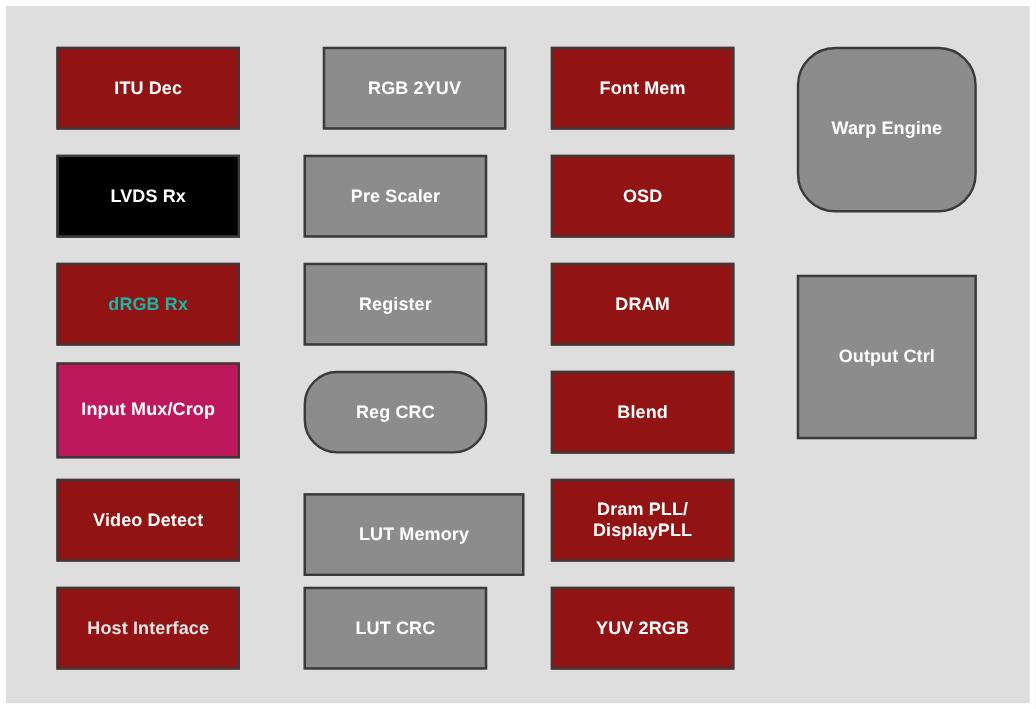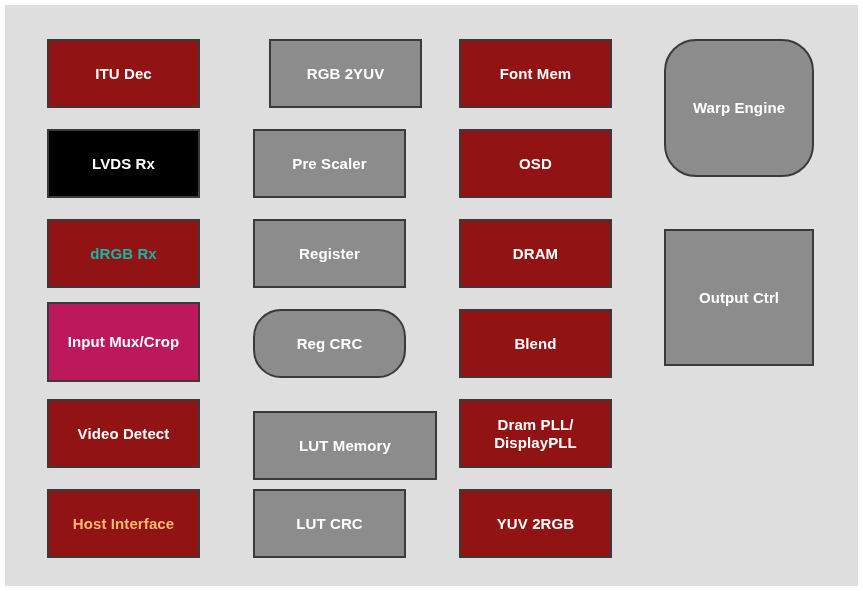--- a/index.html
+++ b/index.html
@@ -59,21 +59,21 @@
       </div>
       <div class="block red" style="left: 42px; top: 214px; width: 153px; height: 69px; background: rgb(145, 19, 19); border-color: rgb(58, 58, 58); color: #14b8a6;">
         <span class="lbl">dRGB Rx</span>
       </div>
       <div class="block red" style="left: 42px; top: 297px; width: 153px; height: 80px; background: #be185d; border-color: rgb(58, 58, 58); color: rgb(255, 255, 255);">
         <span class="lbl">Input Mux/Crop</span>
       </div>
       <div class="block red" style="left: 42px; top: 394px; width: 153px; height: 69px; background: rgb(145, 19, 19); border-color: rgb(58, 58, 58); color: rgb(255, 255, 255);">
         <span class="lbl">Video Detect</span>
       </div>
-      <div class="block red" style="left: 42px; top: 484px; width: 153px; height: 69px; background: rgb(145, 19, 19); border-color: rgb(58, 58, 58); color: #fdba74;">
+      <div class="block red" style="left: 42px; top: 484px; width: 153px; height: 69px; background: rgb(145, 19, 19); border-color: rgb(58, 58, 58); color: #e5e5e5;">
         <span class="lbl">Host Interface</span>
       </div>
       <div class="block gray" style="left: 264px; top: 34px; width: 153px; height: 69px; background: rgb(140, 140, 140); border-color: rgb(58, 58, 58); color: rgb(255, 255, 255);">
         <span class="lbl">RGB 2YUV</span>
       </div>
       <div class="block gray" style="left: 248px; top: 124px; width: 153px; height: 69px; background: rgb(140, 140, 140); border-color: rgb(58, 58, 58); color: rgb(255, 255, 255);">
         <span class="lbl">Pre Scaler</span>
       </div>
       <div class="block gray" style="left: 248px; top: 214px; width: 153px; height: 69px; background: rgb(140, 140, 140); border-color: rgb(58, 58, 58); color: rgb(255, 255, 255); justify-content: center;">
         <span class="lbl">Register</span>

